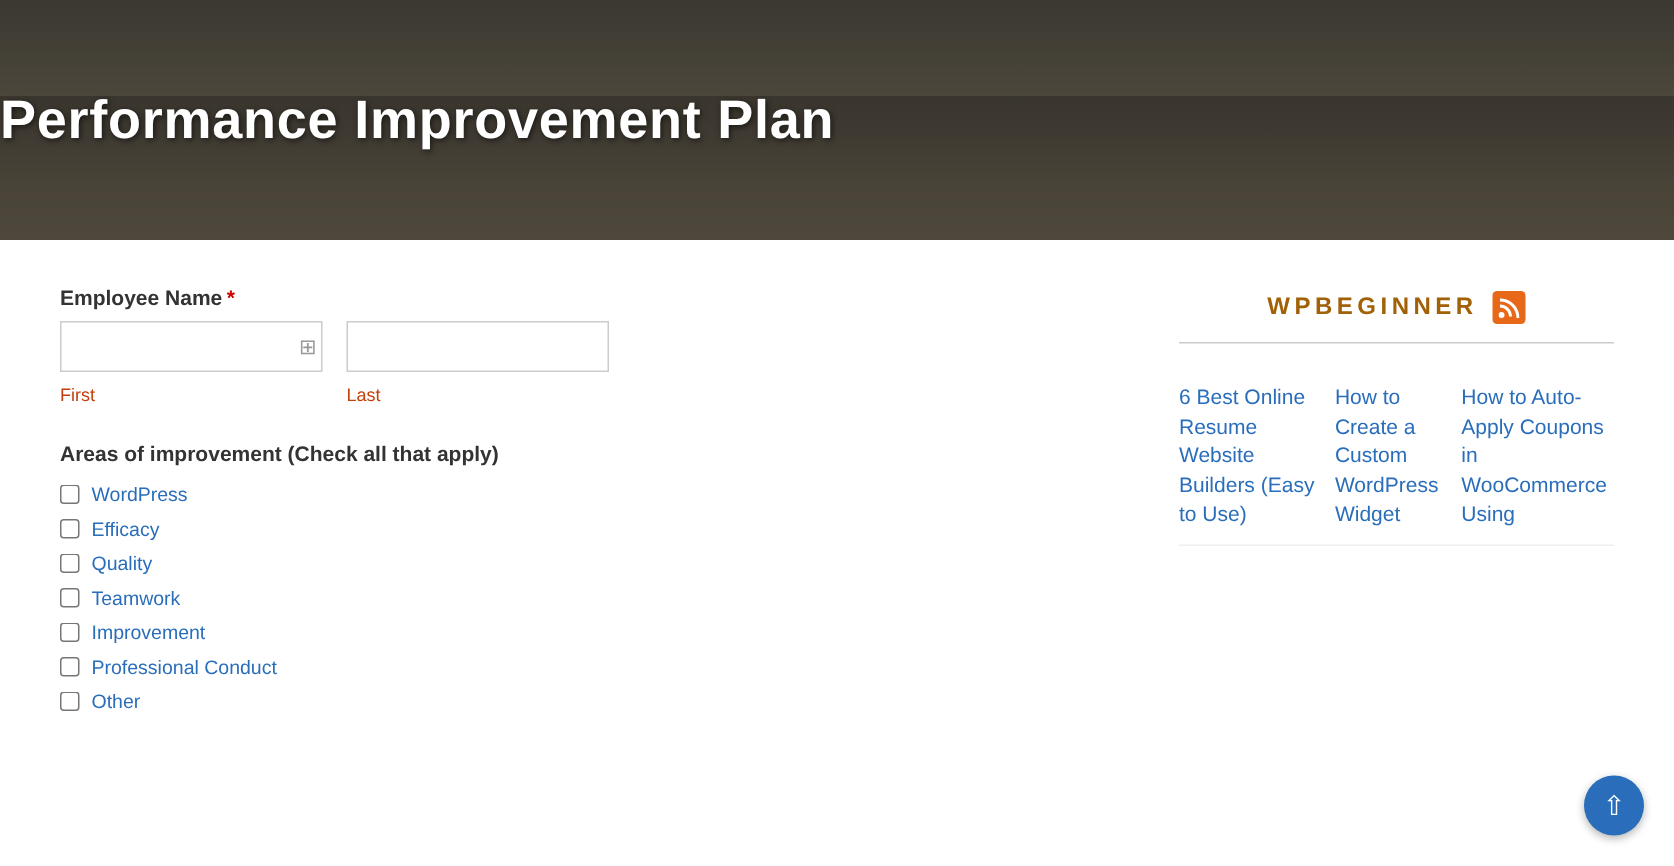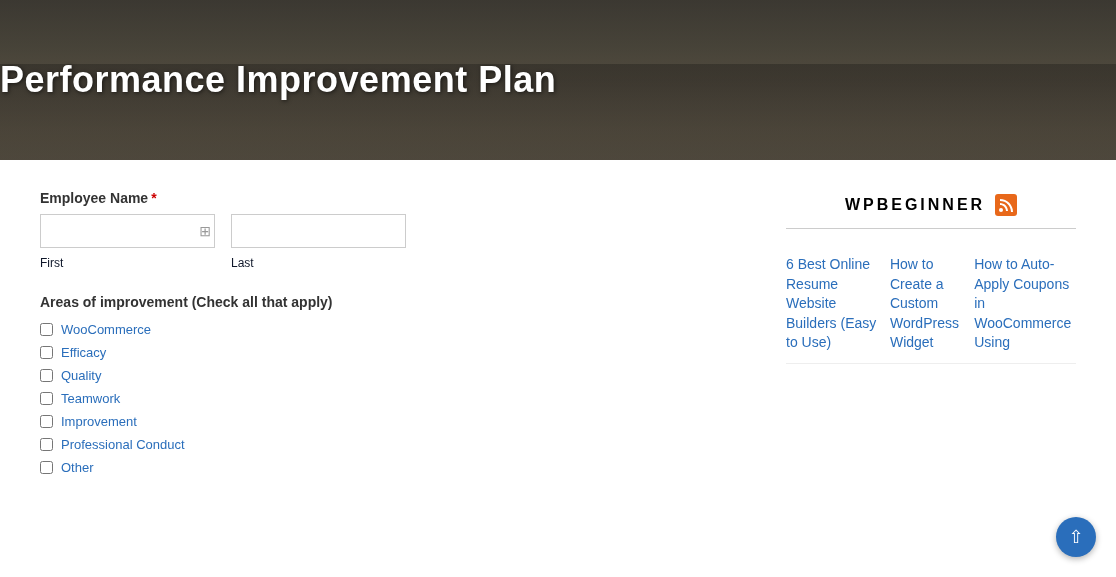--- a/index.html
+++ b/index.html
@@ -123,21 +123,21 @@
     }
 
     .name-sublabels {
       display: flex;
       gap: 16px;
     }
 
     .name-sublabel {
       width: 175px;
       font-size: 12px;
-      color: #0f172a;
+      color: #c2410c;
       margin-top: 4px;
     }
 
     
     .checkbox-group-label {
       font-size: 14px;
       font-weight: bold;
       margin-top: 24px;
       margin-bottom: 12px;
       color: #333;
@@ -177,21 +177,21 @@
       gap: 10px;
       padding-bottom: 12px;
       border-bottom: 1px solid #ccc;
       margin-bottom: 16px;
     }
 
     .sidebar-title {
       font-size: 16px;
       font-weight: bold;
       letter-spacing: 3px;
-      color: #000000;
+      color: #a16207;
       text-transform: uppercase;
     }
 
     .rss-icon {
       width: 22px;
       height: 22px;
       background: #e8681a;
       border-radius: 3px;
       display: flex;
       align-items: center;
@@ -268,21 +268,21 @@
         <div class="name-sublabel">First</div>
         <div class="name-sublabel">Last</div>
       </div>
     </div>
 
     <div>
       <div class="checkbox-group-label">Areas of improvement (Check all that apply)</div>
 
       <div class="checkbox-item">
         <input type="checkbox" id="attendance" style="">
-        <label for="attendance">WooCommerce</label>
+        <label for="attendance">WordPress</label>
       </div>
       <div class="checkbox-item">
         <input type="checkbox" id="efficacy" style="">
         <label for="efficacy">Efficacy</label>
       </div>
       <div class="checkbox-item">
         <input type="checkbox" id="quality" style="">
         <label for="quality">Quality</label>
       </div>
       <div class="checkbox-item">

